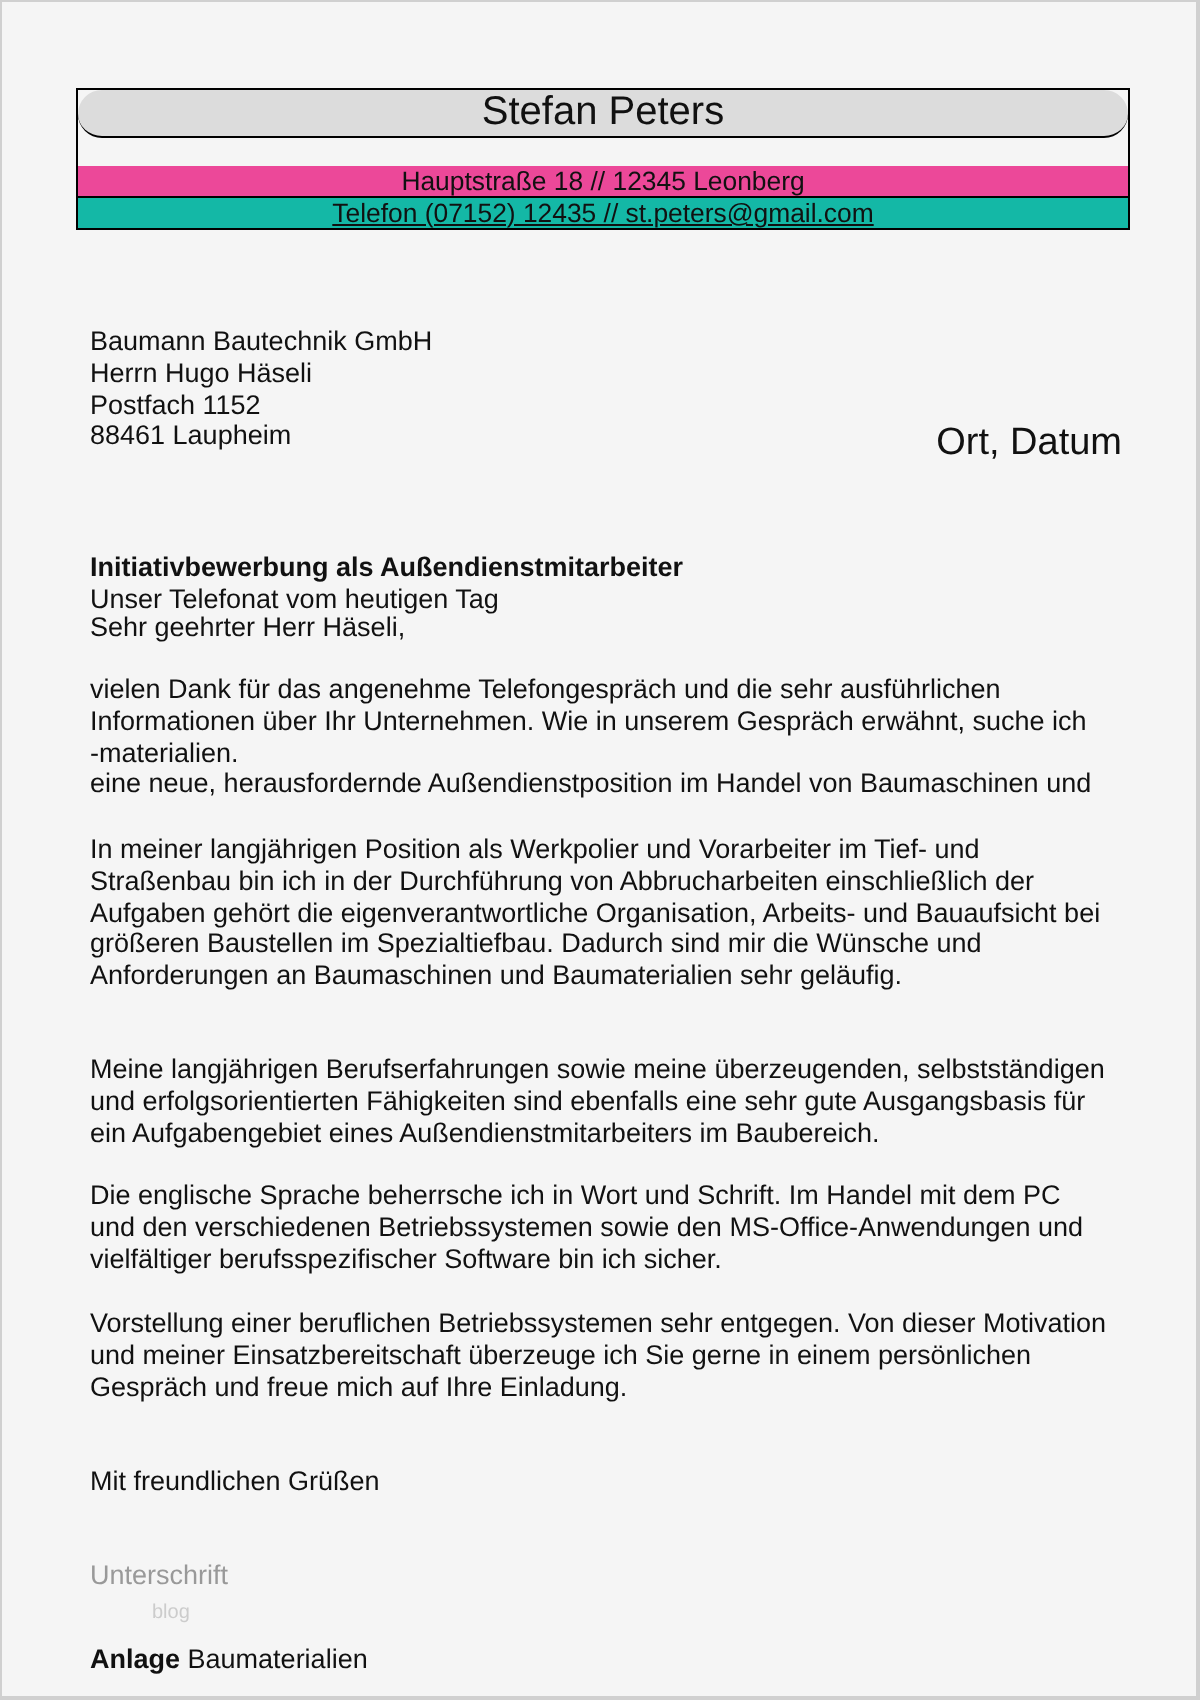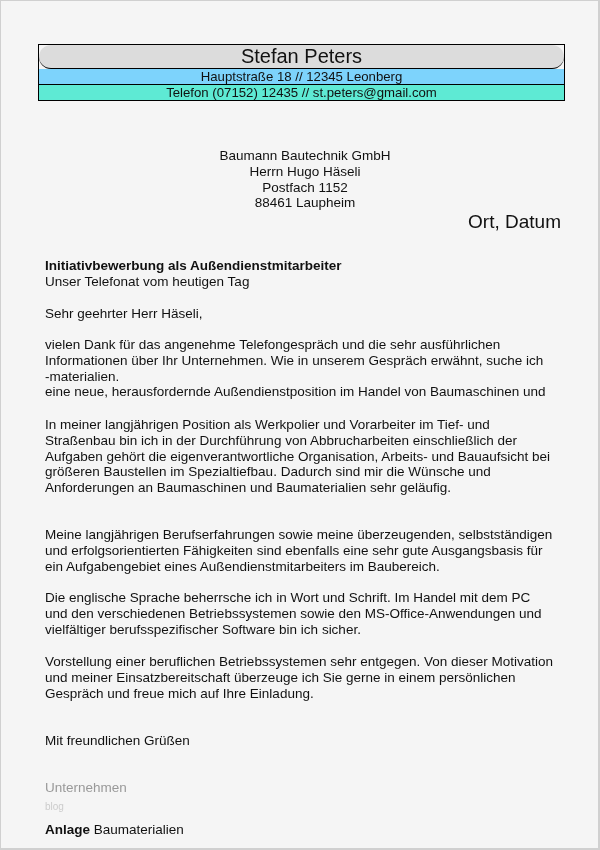--- a/index.html
+++ b/index.html
@@ -13,36 +13,36 @@
     position:absolute; left:1px; top:1px; width:597px; height:847px;
     background:#f5f5f5;
   }
   .header {
     position:absolute; left:37px; top:43px; width:527px;
     border:1.5px solid #000; box-sizing:border-box;
   }
   .header .row { text-align:center; border-bottom:1.5px solid #000; }
   .header .row:last-child { border-bottom:none; }
   .h-name { background:#dcdcdc; height:23px; line-height:23px; font-size:20px;border-radius:12px; }
-  .h-addr { background:#7dd3fc; height:15px; line-height:15px; font-size:13.2px; }
-  .h-contact { background:#5eead4; height:15px; line-height:15px; font-size:13.2px; }
+  .h-addr { background:#ec4899; height:15px; line-height:15px; font-size:13.2px;margin-top:14px; }
+  .h-contact { background:#14b8a6; height:15px; line-height:15px; font-size:13.2px;text-decoration:underline; }
   .txt { position:absolute; left:44px; font-size:13.5px; line-height:15.8px; width:520px; }
-  .recipient { top:147px;text-align:center; }
+  .recipient { top:162px; }
   .date { position:absolute; top:210px; right:37px; font-size:19px; }
   .subject { top:257px; }
-  .subject .bold { font-weight:bold; }
+  .subject .bold { font-weight:bold;margin-top:18px; }
   .salutation { top:305px; }
   .p1 { top:336px; }
   .p2 { top:416px; }
   .p3 { top:526px; }
   .p4 { top:589px; }
   .p5 { top:653px; }
   .closing { top:732px; }
   .signature { top:779px; color:#999; }
-  .watermark { top:798px; color:#ccc; font-size:10px; }
+  .watermark { top:798px; color:#ccc; font-size:10px;margin-left:31px; }
   .attachment { top:821px; }
   .attachment .bold { font-weight:bold; }
   .line { display:block; white-space:nowrap; }
 </style>
 </head>
 <body>
 
 <div class="page">
   <div class="header">
     <div class="row h-name">Stefan Peters</div>
@@ -93,20 +93,20 @@
     <span class="line">vielfältiger berufsspezifischer Software bin ich sicher.</span>
   </div>
 
   <div class="txt p5">
     <span class="line">Vorstellung einer beruflichen Betriebssystemen sehr entgegen. Von dieser Motivation</span>
     <span class="line">und meiner Einsatzbereitschaft überzeuge ich Sie gerne in einem persönlichen</span>
     <span class="line">Gespräch und freue mich auf Ihre Einladung.</span>
   </div>
 
   <div class="txt closing">Mit freundlichen Grüßen</div>
-  <div class="txt signature">Unternehmen</div>
+  <div class="txt signature">Unterschrift</div>
   <div class="txt watermark">blog</div>
 
   <div class="txt attachment">
     <span class="bold">Anlage</span>
     <span>Baumaterialien</span>
   </div>
 </div>
 
 </body></html>

